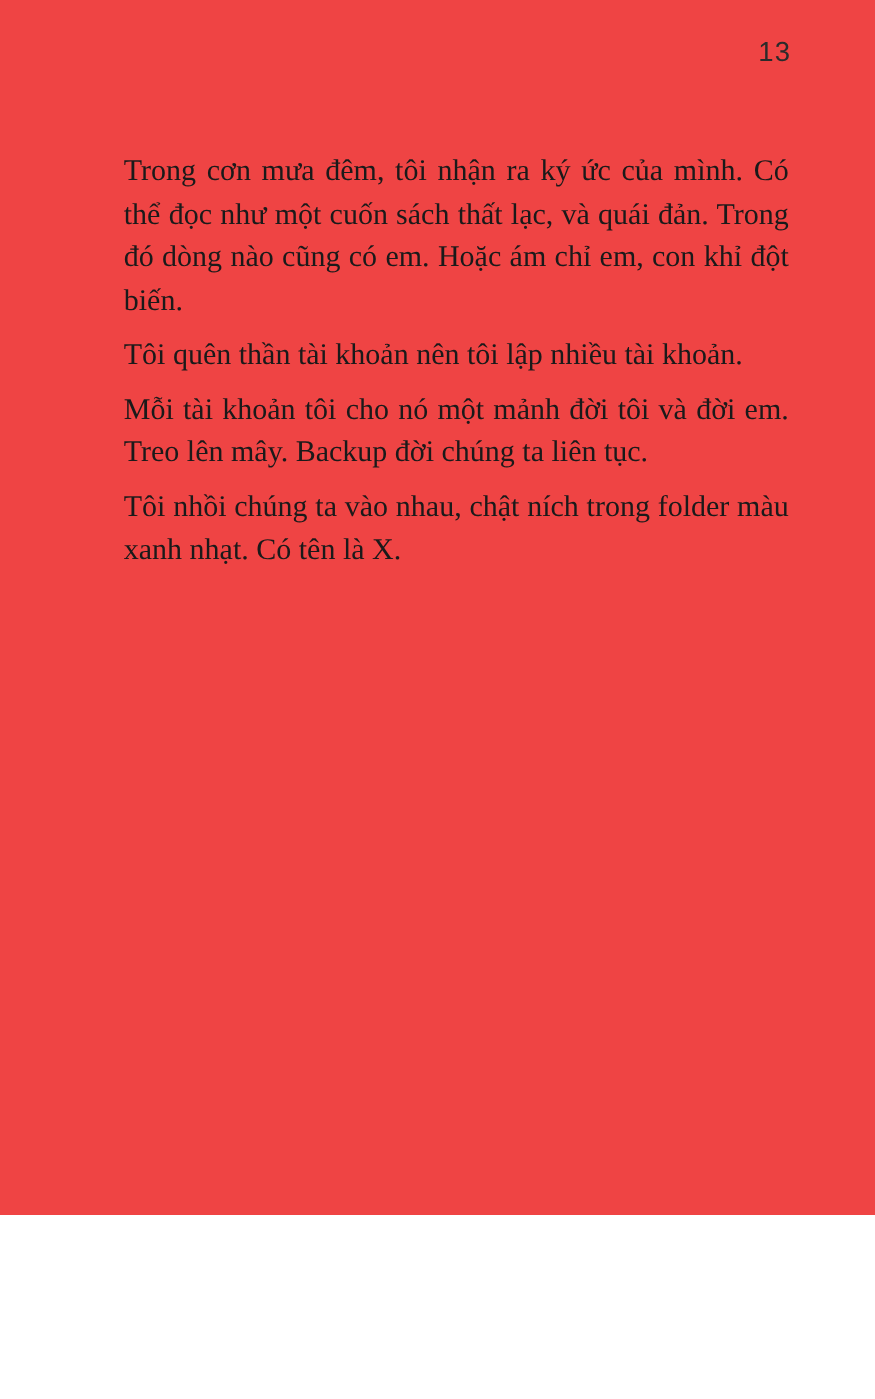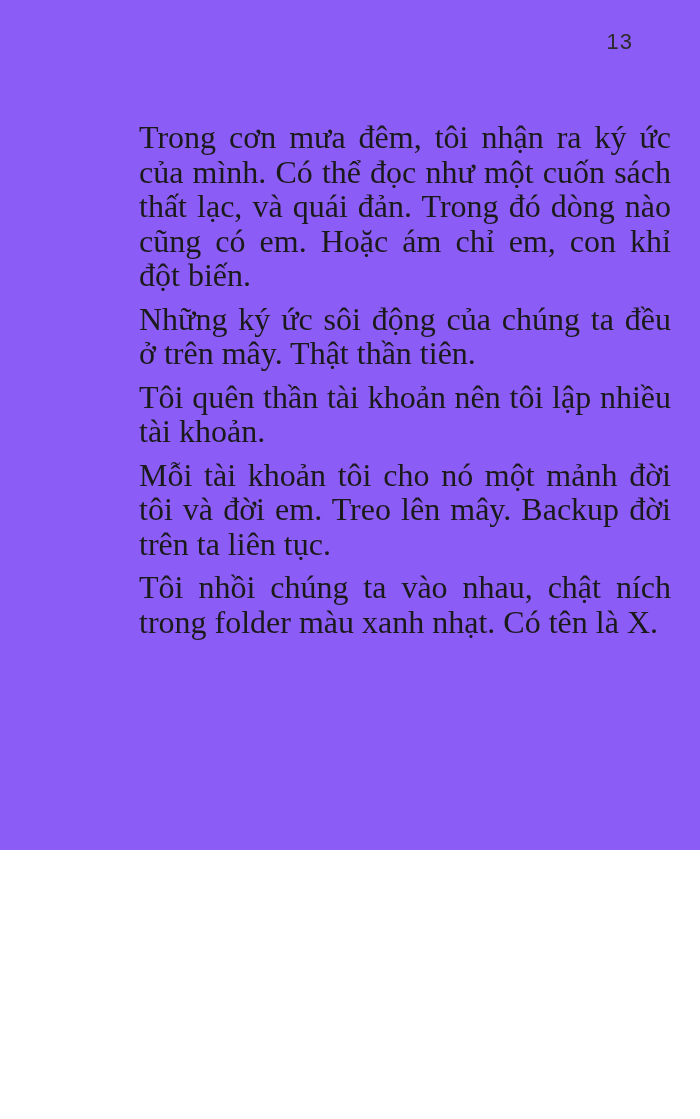--- a/index.html
+++ b/index.html
@@ -3,44 +3,43 @@
 <meta charset="utf-8">
 <style>
   html, body {
     margin: 0;
     padding: 0;
     background: #ffffff;
   }
   .page {
     position: relative;
     width: 700px;
-    height: 850px;
-    background: #8b5cf6;
+    height: 972px;
+    background: #ef4444;
     overflow: hidden;
     font-family: "Liberation Serif", "DejaVu Serif", serif;
   }
   .page-number {
     position: absolute;
     top: 29px;
     right: 67px;
     font-family: "Liberation Sans", "DejaVu Sans", sans-serif;
     font-size: 22px;
     letter-spacing: 1px;
     color: #2b2b2b;
   }
   .body-text {
     position: absolute;
     top: 120px;
     left: 99px;
     width: 532px;
     color: #1a1a1a;
-    font-size: 32px;
+    font-size: 24px;
     line-height: 34.5px;
     text-align: justify;
-    margin-left: 40px;
   }
   .body-text p {
     margin: 0 0 9px 0;
     padding: 0;
   }
   .footer-title {
     position: absolute;
     top: 1042px;
     right: 70px;
     font-size: 27px;
@@ -78,23 +77,22 @@
 </style>
 </head>
 <body>
 
 <div class="page">
 
   <div class="page-number">13</div>
 
   <div class="body-text">
     <p>Trong cơn mưa đêm, tôi nhận ra ký ức của mình. Có thể đọc như một cuốn sách thất lạc, và quái đản. Trong đó dòng nào cũng có em. Hoặc ám chỉ em, con khỉ đột biến.</p>
-    <p>Những ký ức sôi động của chúng ta đều ở trên mây. Thật thần tiên.</p>
     <p>Tôi quên thần tài khoản nên tôi lập nhiều tài khoản.</p>
-    <p>Mỗi tài khoản tôi cho nó một mảnh đời tôi và đời em. Treo lên mây. Backup đời trên ta liên tục.</p>
+    <p>Mỗi tài khoản tôi cho nó một mảnh đời tôi và đời em. Treo lên mây. Backup đời chúng ta liên tục.</p>
     <p>Tôi nhồi chúng ta vào nhau, chật ních trong folder màu xanh nhạt. Có tên là X.</p>
   </div>
 
   <div class="footer-title">Vẻ đẹp của kẻ chán chường</div>
 
   <div class="watermark">
     <span class="watermark-logo">
       <svg width="45" height="49" viewBox="0 0 45 49" xmlns="http://www.w3.org/2000/svg">
         <polygon points="22.5,2 42,13.2 42,35.8 22.5,47 3,35.8 3,13.2" fill="none" stroke="#e2e2e2" stroke-width="3"></polygon>
         <polyline points="14,34 14,15 30,33 30,13" fill="none" stroke="#e2e2e2" stroke-width="5" stroke-linecap="round" stroke-linejoin="round"></polyline>

